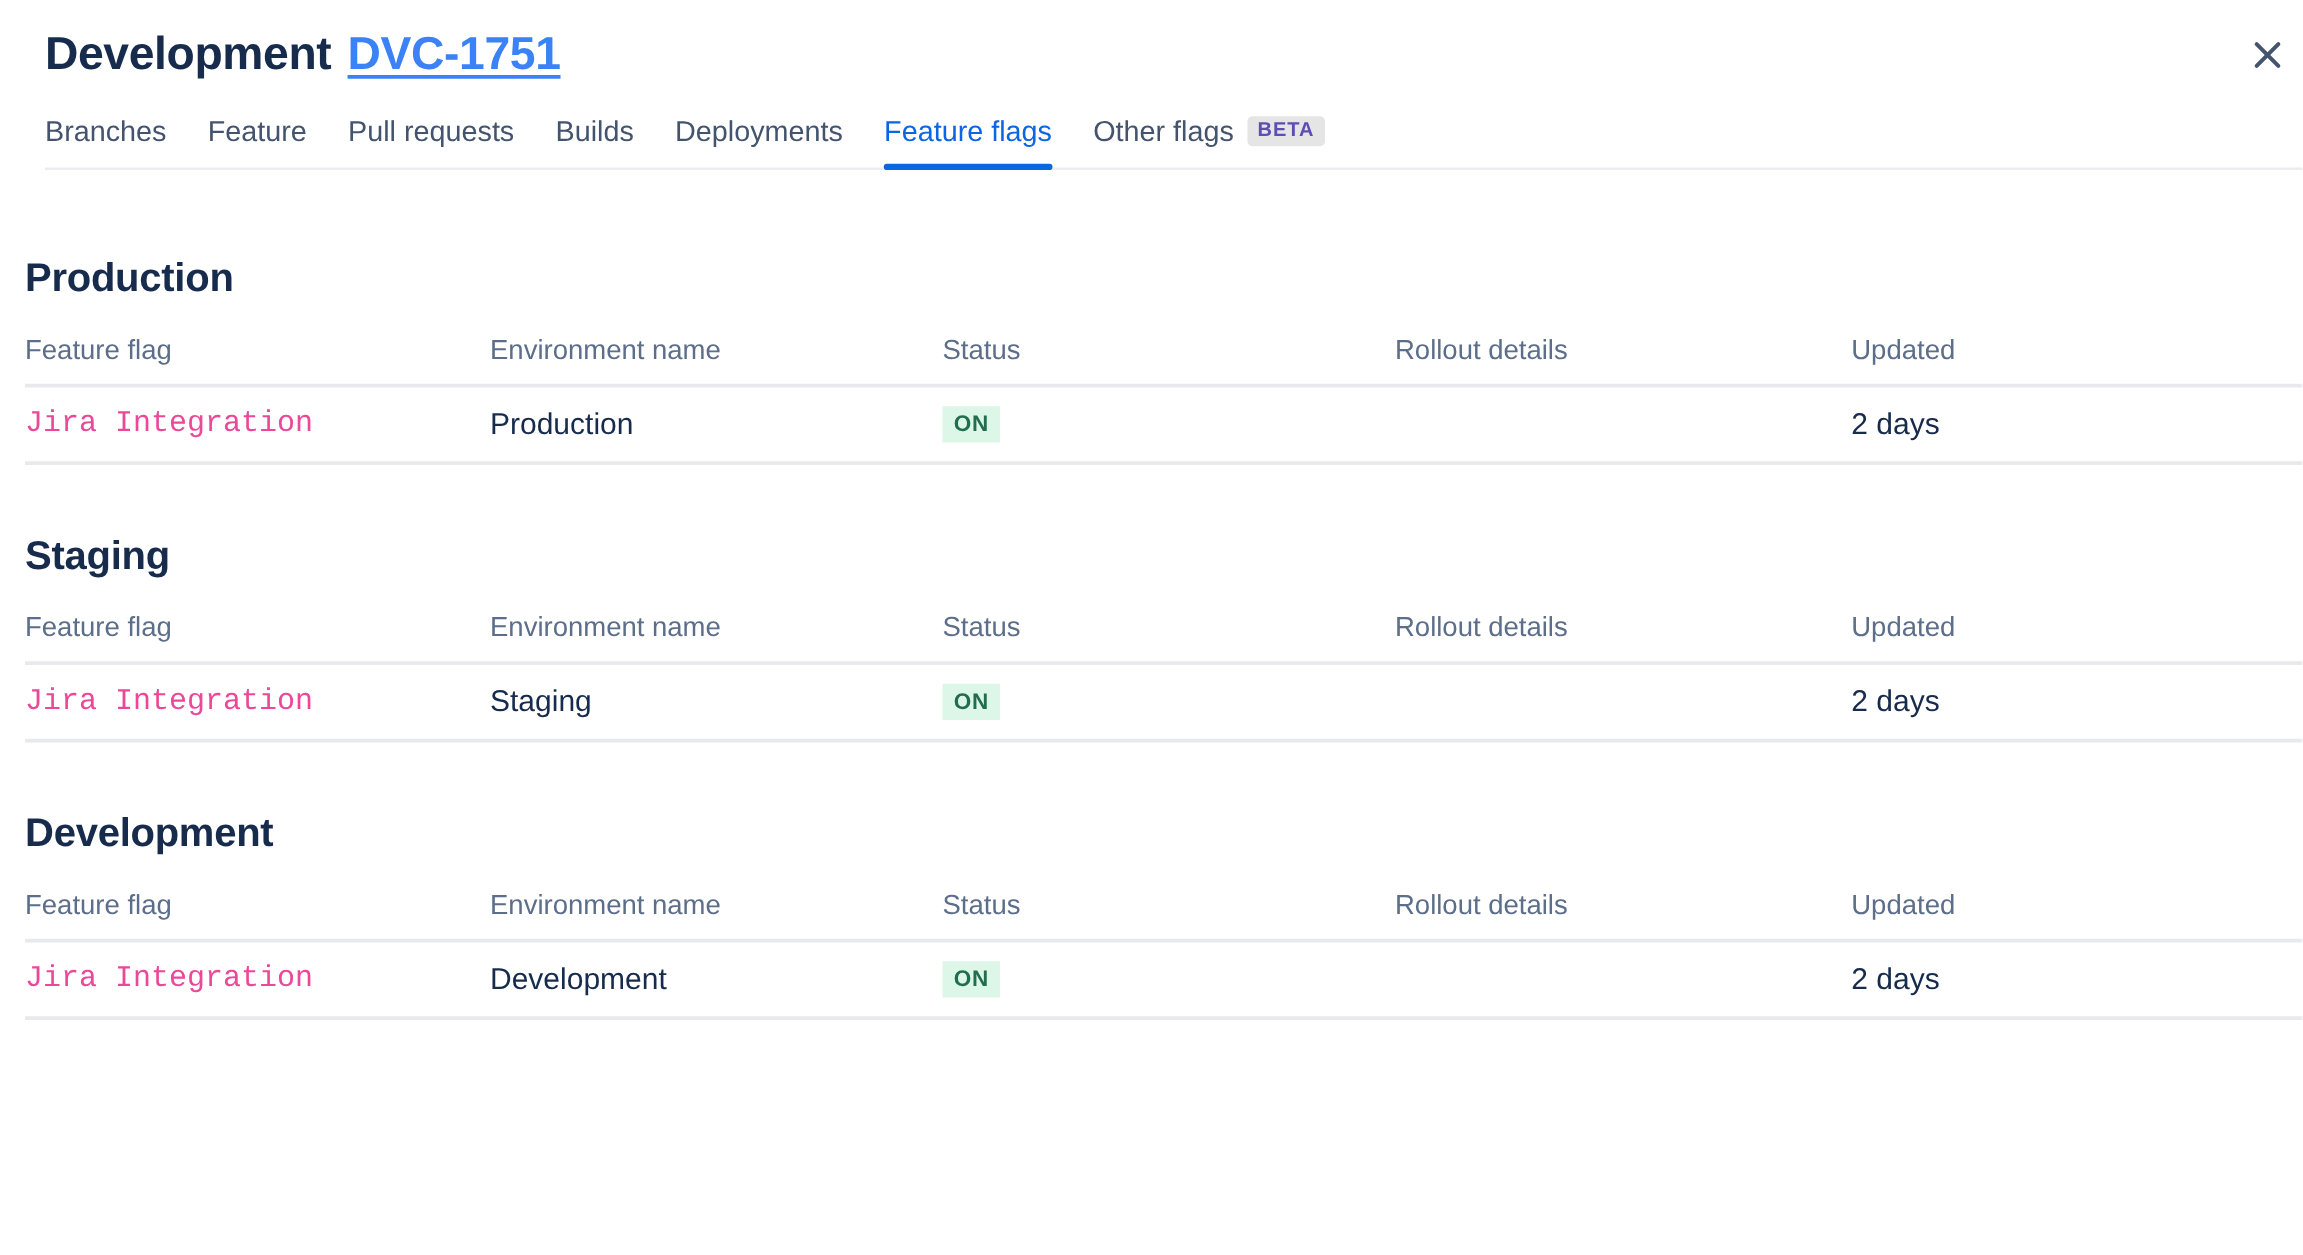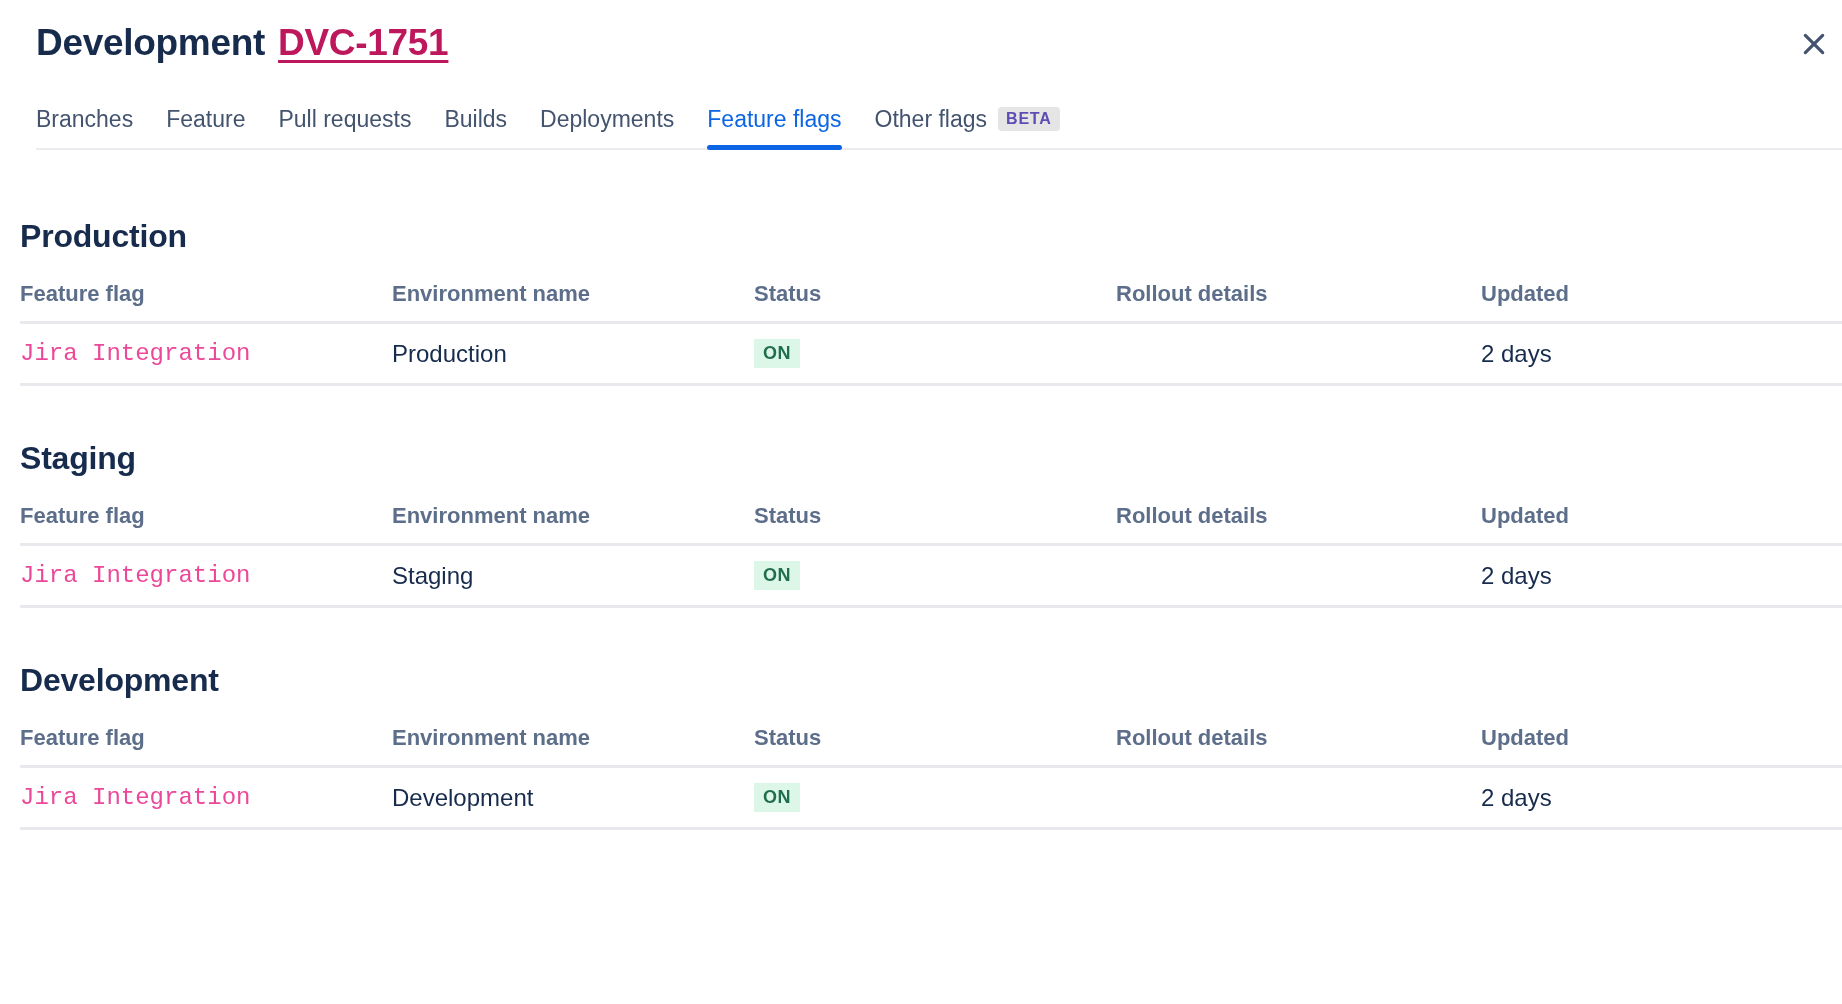--- a/index.html
+++ b/index.html
@@ -15,35 +15,35 @@
   
   .hdr {
     display: flex; justify-content: space-between; align-items: flex-start;
     padding: 22px 12px 0 36px;
   }
   .hdr-title {
     margin: 0; font-size: 37px; font-weight: 700; letter-spacing: -0.3px;
     color: #172B4D; display: flex; align-items: baseline; gap: 13px;
   }
   .issue-link {
-    color: #be185d; font-weight: 700; cursor: pointer;
+    color: #3b82f6; font-weight: 700; cursor: pointer;
     text-decoration: underline; text-decoration-thickness: 2.5px; text-underline-offset: 5px;
   }
   .hdr-actions { display: flex; align-items: center; gap: 36px; padding-top: 6px; }
   .feedback-btn {
     display: flex; align-items: center; gap: 13px;
     background: none; border: none; padding: 0; cursor: pointer;
     font-family: inherit; font-size: 23px; font-weight: 600; color: #44546F;
   }
   .close-btn { background: none; border: none; padding: 0; cursor: pointer; line-height: 0; }
 
   
   .tabs {
     display: flex; gap: 33px;
-    margin: 42px 0 0 36px;
+    margin: 28px 0 0 36px;
     border-bottom: 2px solid #EBECF0;
   }
   .tab {
     position: relative; display: flex; align-items: center; gap: 11px;
     padding-bottom: 15px; cursor: pointer;
     font-size: 23px; font-weight: 500; color: #44546F; white-space: nowrap;
   }
   .tab.active { color: #0C66E4; }
   .tab.active::after {
     content: ""; position: absolute; left: 0; right: 0; bottom: -2px;
@@ -64,21 +64,21 @@
   }
   .grid {
     display: grid;
     grid-template-columns: 372px 362px 362px 365px 1fr;
     align-items: center;
   }
   .thead {
     margin-top: 26px; padding-bottom: 14px;
     border-bottom: 3px solid #E7E9ED;
   }
-  .th { font-size: 22px; font-weight: 700; color: #5C6E8A; }
+  .th { font-size: 22px; font-weight: 400; color: #5C6E8A; }
   .trow {
     min-height: 62px; border-bottom: 3px solid #E7E9ED;
     font-size: 24px; color: #172B4D;
   }
   .flag-link { color: #ec4899; text-decoration: none; cursor: pointer; font-family: Liberation Mono, monospace; }
   .cell { display: flex; align-items: center; }
   .badge-on {
     display: inline-block;
     background: #DCF7E8; color: #216E4E;
     font-size: 18px; font-weight: 700; letter-spacing: 0.5px;

